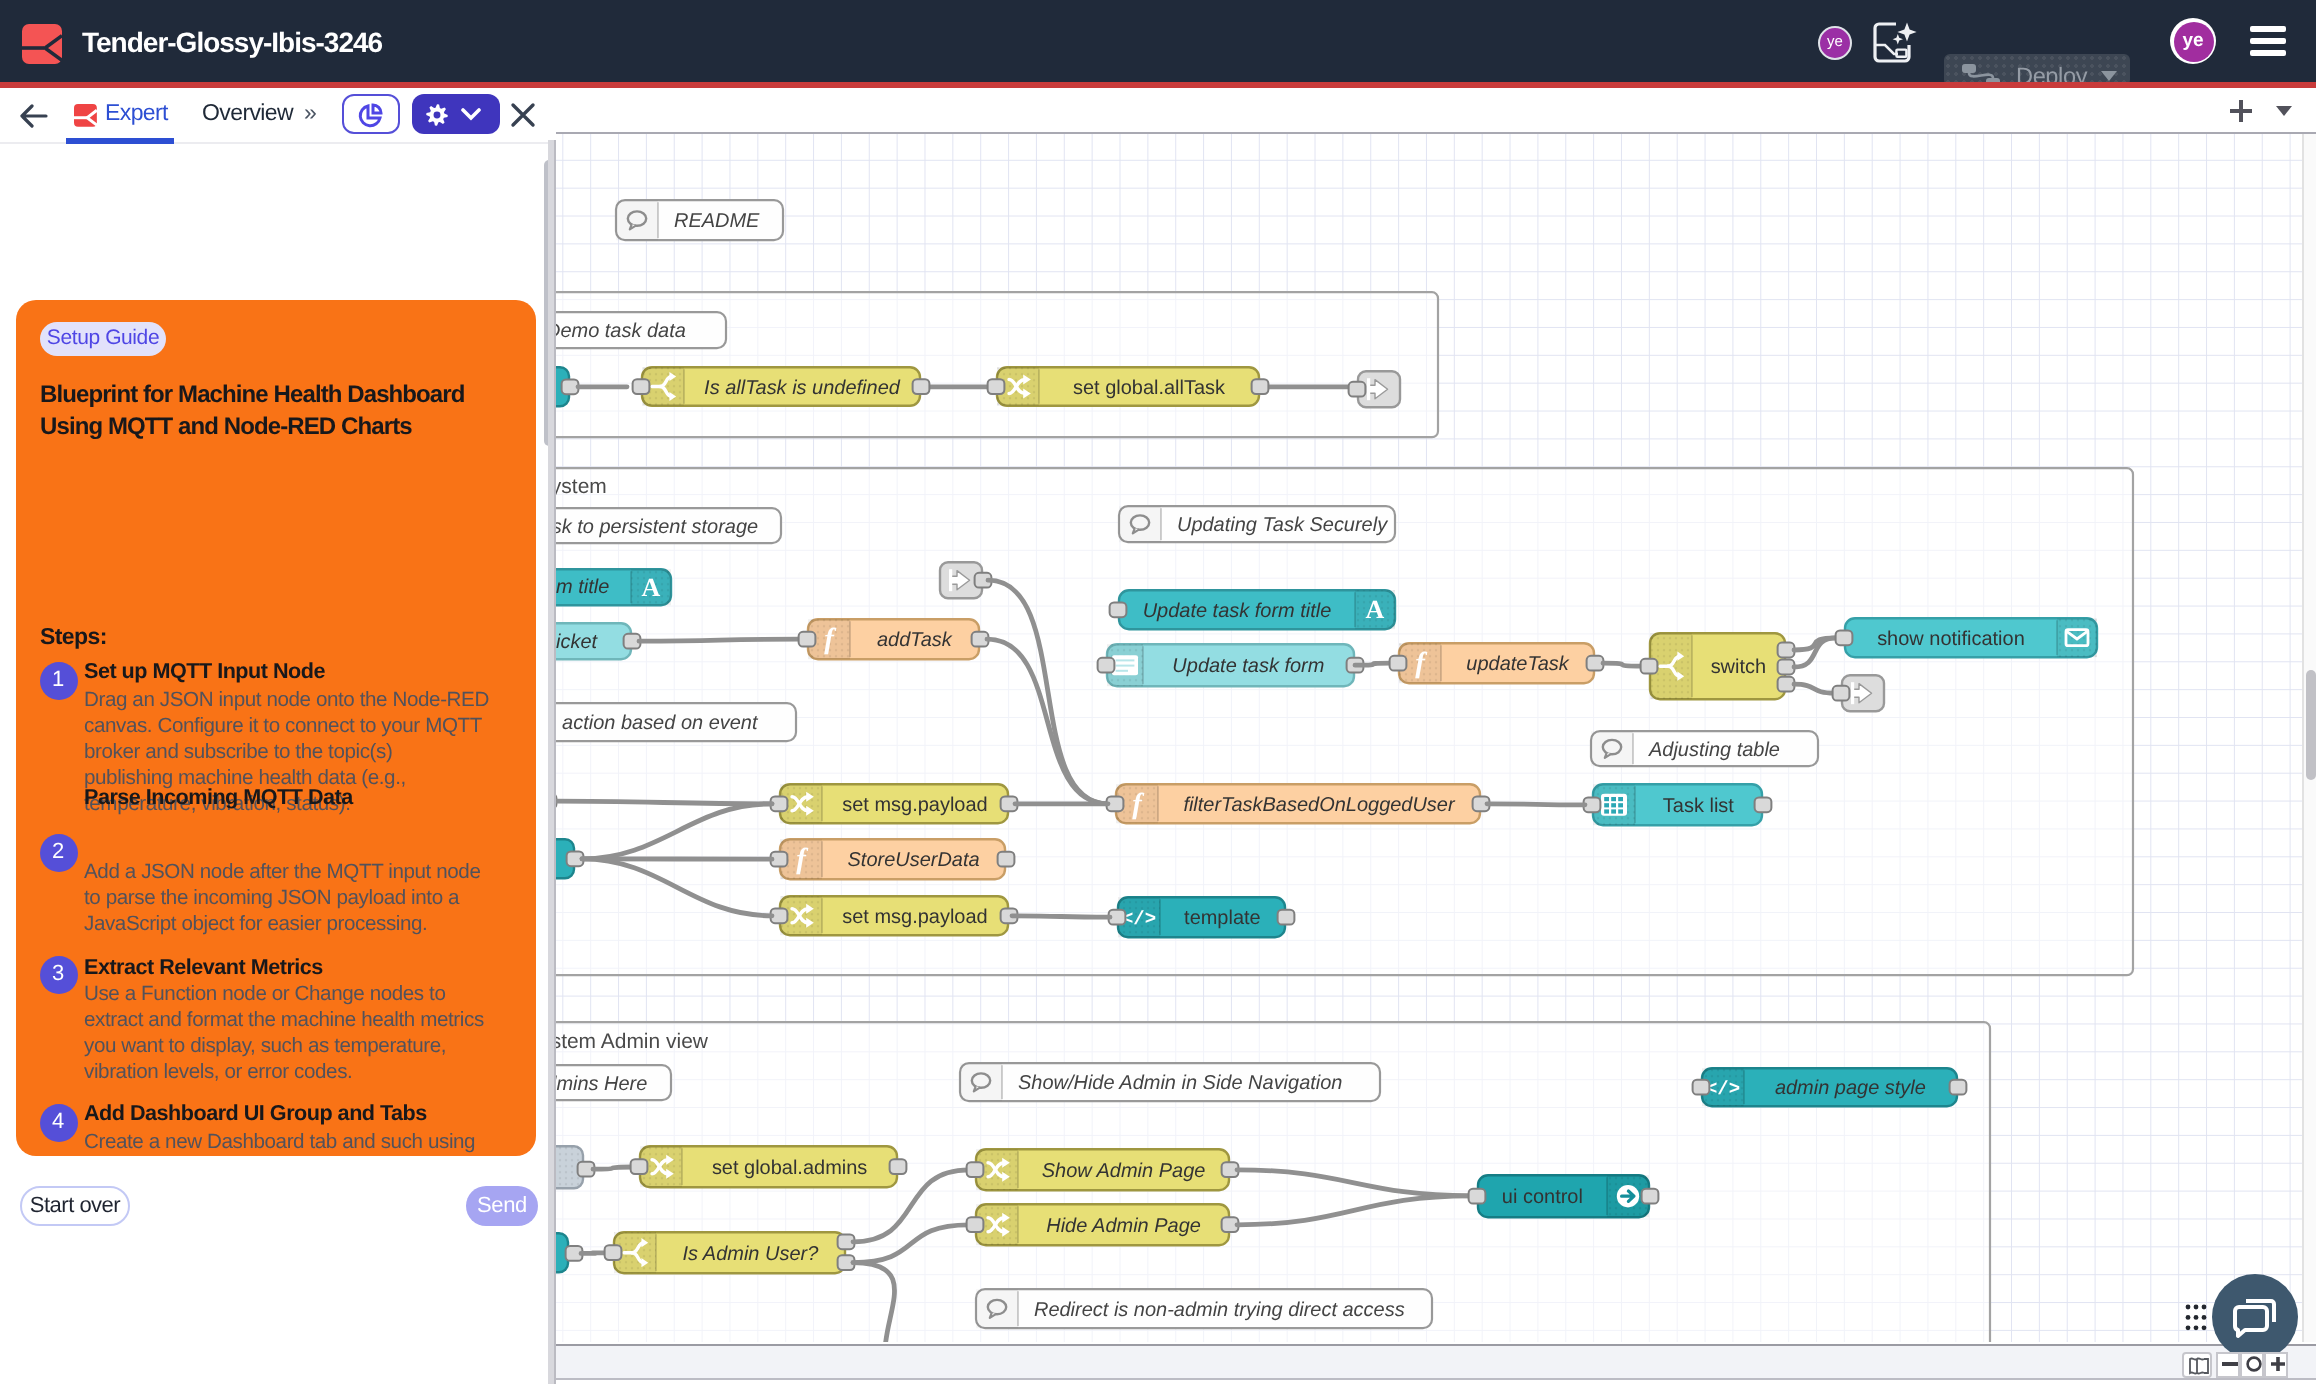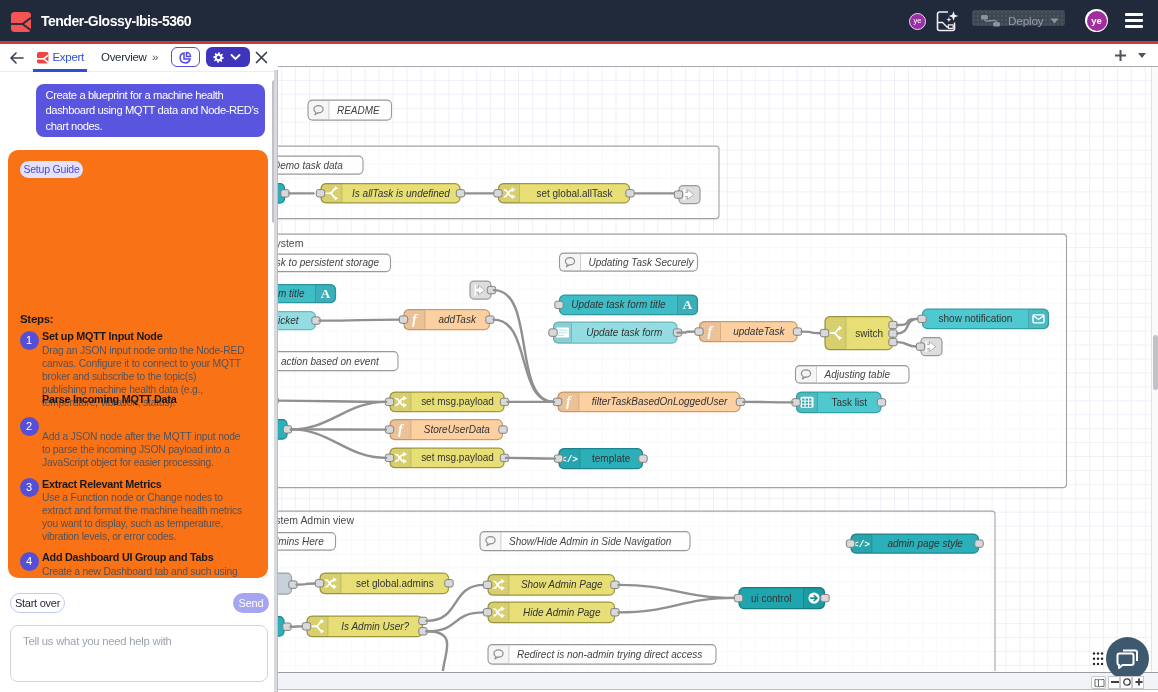--- a/index.html
+++ b/index.html
@@ -35,30 +35,30 @@
 </style></head>
 <body>
 <div id="header">
   <svg class="abs" style="left:10.5px;top:12px" width="21" height="21" viewBox="0 0 21 21">
     <rect x="0" y="0" width="20" height="20" rx="3.5" fill="#f45454"></rect>
     <g stroke="#202a3a" stroke-width="1.8" fill="none">
       <path d="M 20 5.8 L 11.5 12 L 20 18.2"></path>
       <path d="M 0 12 L 11 12"></path>
     </g>
   </svg>
-  <div id="title">Tender-Glossy-Ibis-5360</div>
+  <div id="title">Tender-Glossy-Ibis-3246</div>
   <div class="abs" style="left:909px;top:12.5px;width:17px;height:17px;border-radius:50%;background:#9b2fa5;border:1.5px solid #dfe3e8;color:#fff;font-size:7.5px;text-align:center;line-height:14px;">ye</div>
   <svg class="abs" style="left:936px;top:9.5px" width="23" height="23" viewBox="0 0 23 23">
     <path d="M 17.5 1.2 l1.3 3.5 l3.5 1.3 l-3.5 1.3 l-1.3 3.5 l-1.3 -3.5 l-3.5 -1.3 l3.5 -1.3 z" fill="#eef0f3"></path>
     <path d="M 12.9 7 l0.7 1.9 l1.9 0.7 l-1.9 0.7 l-0.7 1.9 l-0.7 -1.9 l-1.9 -0.7 l1.9 -0.7 z" fill="#eef0f3"></path>
     <path d="M 12 2 H 3.5 A 2 2 0 0 0 1.5 4 V 18.5 A 2 2 0 0 0 3.5 20.5 H 16.5 A 2 2 0 0 0 18.5 18.5 V 12.5" fill="none" stroke="#eef0f3" stroke-width="1.6"></path>
     <path d="M 1.8 12.5 L 6.5 12.5 L 11 17 L 13 17" fill="none" stroke="#eef0f3" stroke-width="1.3"></path>
     <rect x="12.2" y="14.8" width="5" height="3.6" rx="0.5" fill="none" stroke="#eef0f3" stroke-width="1.2"></rect>
   </svg>
-  <div class="abs" style="left:972px;top:10px;width:93px;height:16px;background:#3d4653;background-image:radial-gradient(rgba(255,255,255,0.07) 0.8px, transparent 0.9px);background-size:4px 4px;border-radius:3px;">
+  <div class="abs" style="left:972px;top:27px;width:93px;height:16px;background:#3d4653;background-image:radial-gradient(rgba(255,255,255,0.07) 0.8px, transparent 0.9px);background-size:4px 4px;border-radius:3px;">
     <svg class="abs" style="left:9px;top:5px" width="20" height="12" viewBox="0 0 20 12">
       <rect x="0" y="0" width="7" height="4.5" rx="1.5" fill="#8b949e"></rect>
       <rect x="12" y="7" width="7" height="4.5" rx="1.5" fill="#8b949e"></rect>
       <path d="M 3.5 4.5 C 3.5 9 15.5 2.5 15.5 7" stroke="#8b949e" stroke-width="1.3" fill="none"></path>
     </svg>
     <span class="abs" style="left:36px;top:3.5px;color:#959ca6;font-size:11.8px;letter-spacing:-0.2px;">Deploy</span>
     <svg class="abs" style="left:78px;top:8px" width="9" height="6">
         <path d="M 0.5 0.5 L 8.5 0.5 L 4.5 5.5 Z" fill="#8b949e"></path>
       </svg>
   </div>
@@ -566,23 +566,23 @@
       </svg>
       <svg style="position:absolute;left:24px;top:7.5px" width="11" height="7">
           <path d="M 1.5 1 L 5.5 5 L 9.5 1" fill="none" stroke="#fff" stroke-width="1.8" stroke-linecap="round"></path>
         </svg>
     </div>
     <svg class="abs" style="left:255px;top:7px" width="13" height="13" viewBox="0 0 13 13">
         <path d="M 1.5 1.5 L 11.5 11.5 M 11.5 1.5 L 1.5 11.5" stroke="#374151" stroke-width="1.7" stroke-linecap="round"></path>
       </svg>
     <div id="tab-underline"></div>
   </div>
-  <div id="bubble">Create a blueprint for a machine health<br>dashboard using MQTT data and Node-RED’s<br>chart nodes.</div>
   <div id="card">
     <div id="pill">Setup Guide</div>
+    <div id="chead">Blueprint for Machine Health Dashboard<br>Using MQTT and Node-RED Charts</div>
     <div id="csteps">Steps:</div>
   </div>
   <div style="position:absolute;left:0;top:106.5px;width:274px;height:428px;overflow:hidden;pointer-events:none;">
     <div style="position:relative;top:-150px;">
         <div class="stepc" style="top:330.5px">1</div>
         <div class="stept" style="top:330px">Set up MQTT Input Node</div>
         <div class="stepb" style="top:345px">Drag an JSON input node onto the Node-RED</div>
         <div class="stepb" style="top:358px">canvas. Configure it to connect to your MQTT</div>
         <div class="stepb" style="top:371px">broker and subscribe to the topic(s)</div>
         <div class="stepb" style="top:384px">publishing machine health data (e.g.,</div>
@@ -598,18 +598,15 @@
         <div class="stepb" style="top:505px">extract and format the machine health metrics</div>
         <div class="stepb" style="top:518px">you want to display, such as temperature,</div>
         <div class="stepb" style="top:531px">vibration levels, or error codes.</div>
         <div class="stepc" style="top:551.5px">4</div>
         <div class="stept" style="top:551px">Add Dashboard UI Group and Tabs</div>
         <div class="stepb" style="top:565.5px">Create a new Dashboard tab and such using</div>
       </div>
   </div>
   <div id="startover">Start over</div>
   <div id="sendbtn">Send</div>
-  <div id="pinput">
-      <span>Tell us what you need help with</span>
-    </div>
   <div id="pscroll"></div>
 </div>
 <div id="pdivider"></div>
 
 </body></html>

